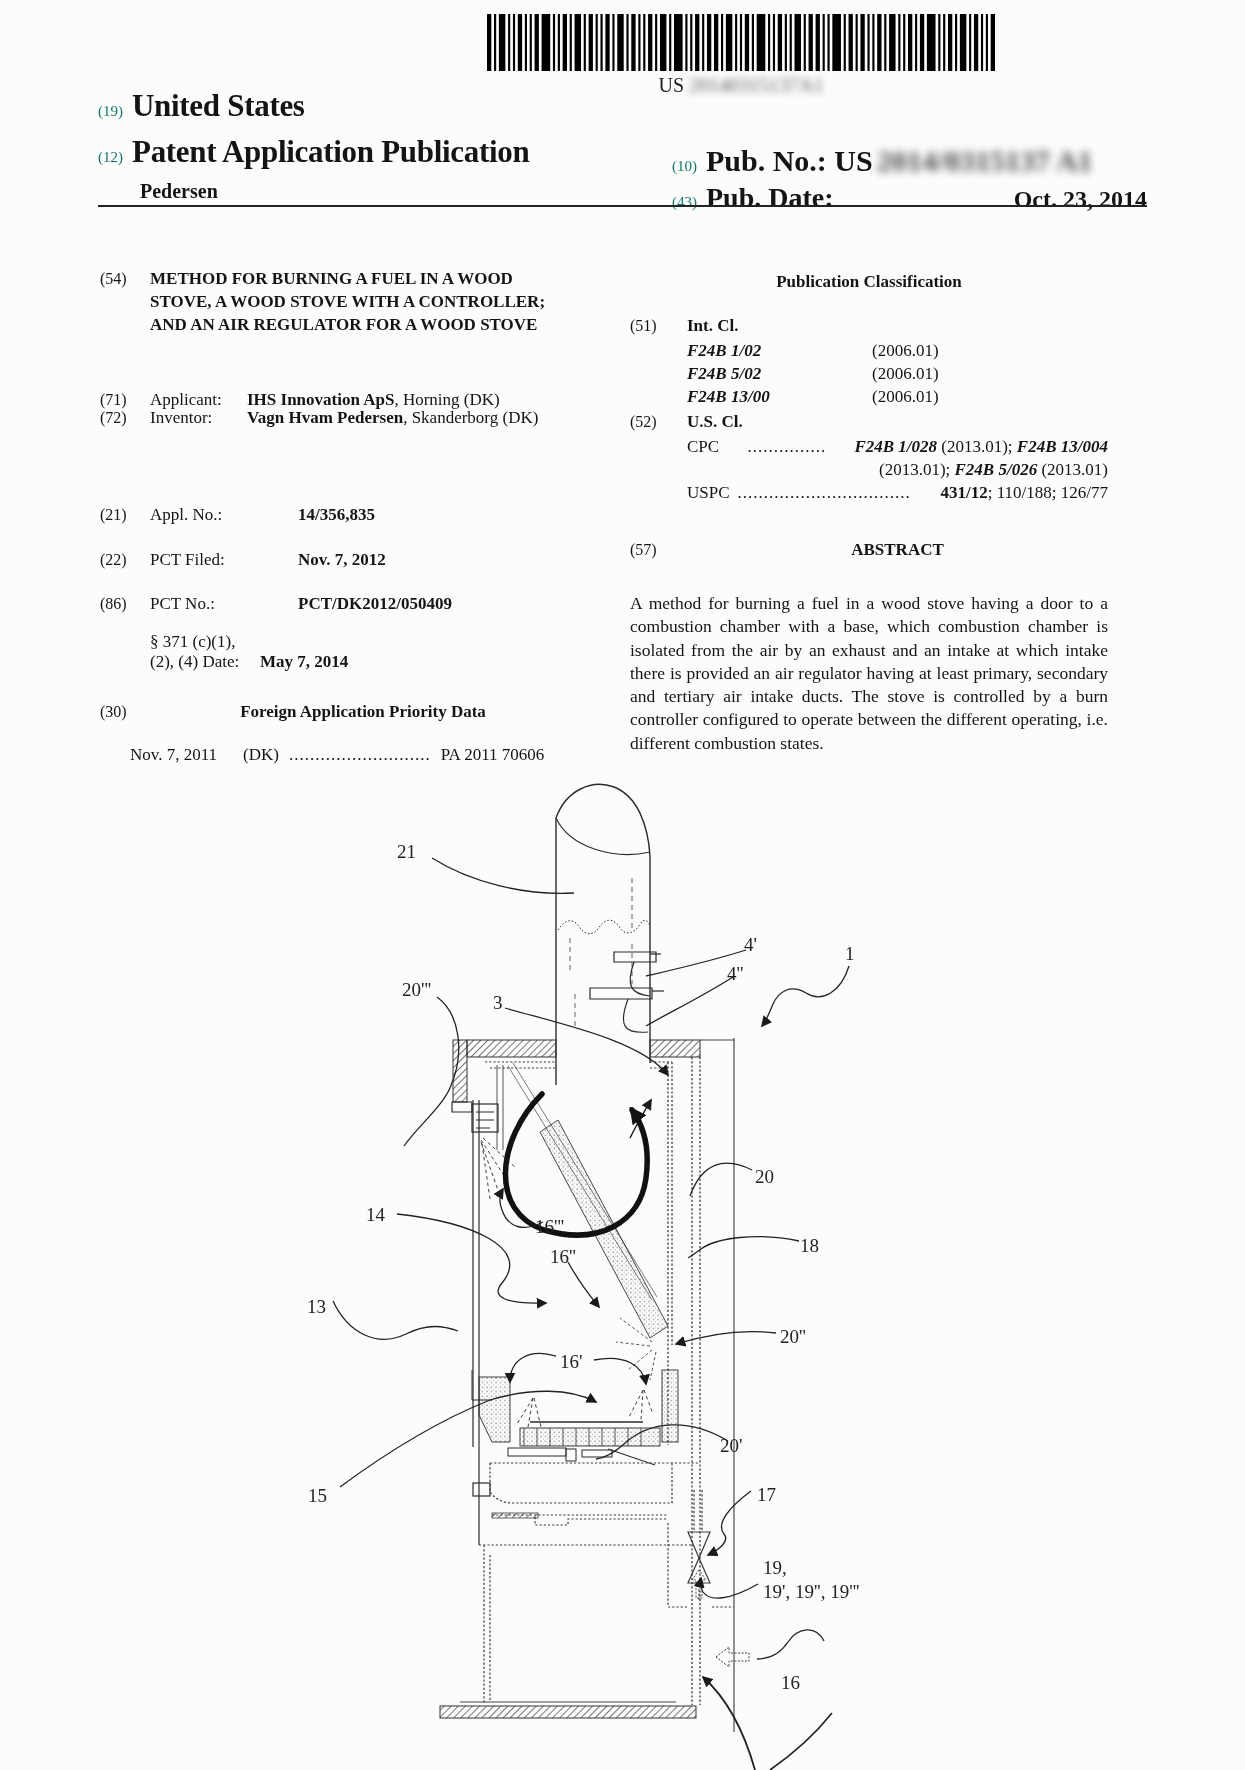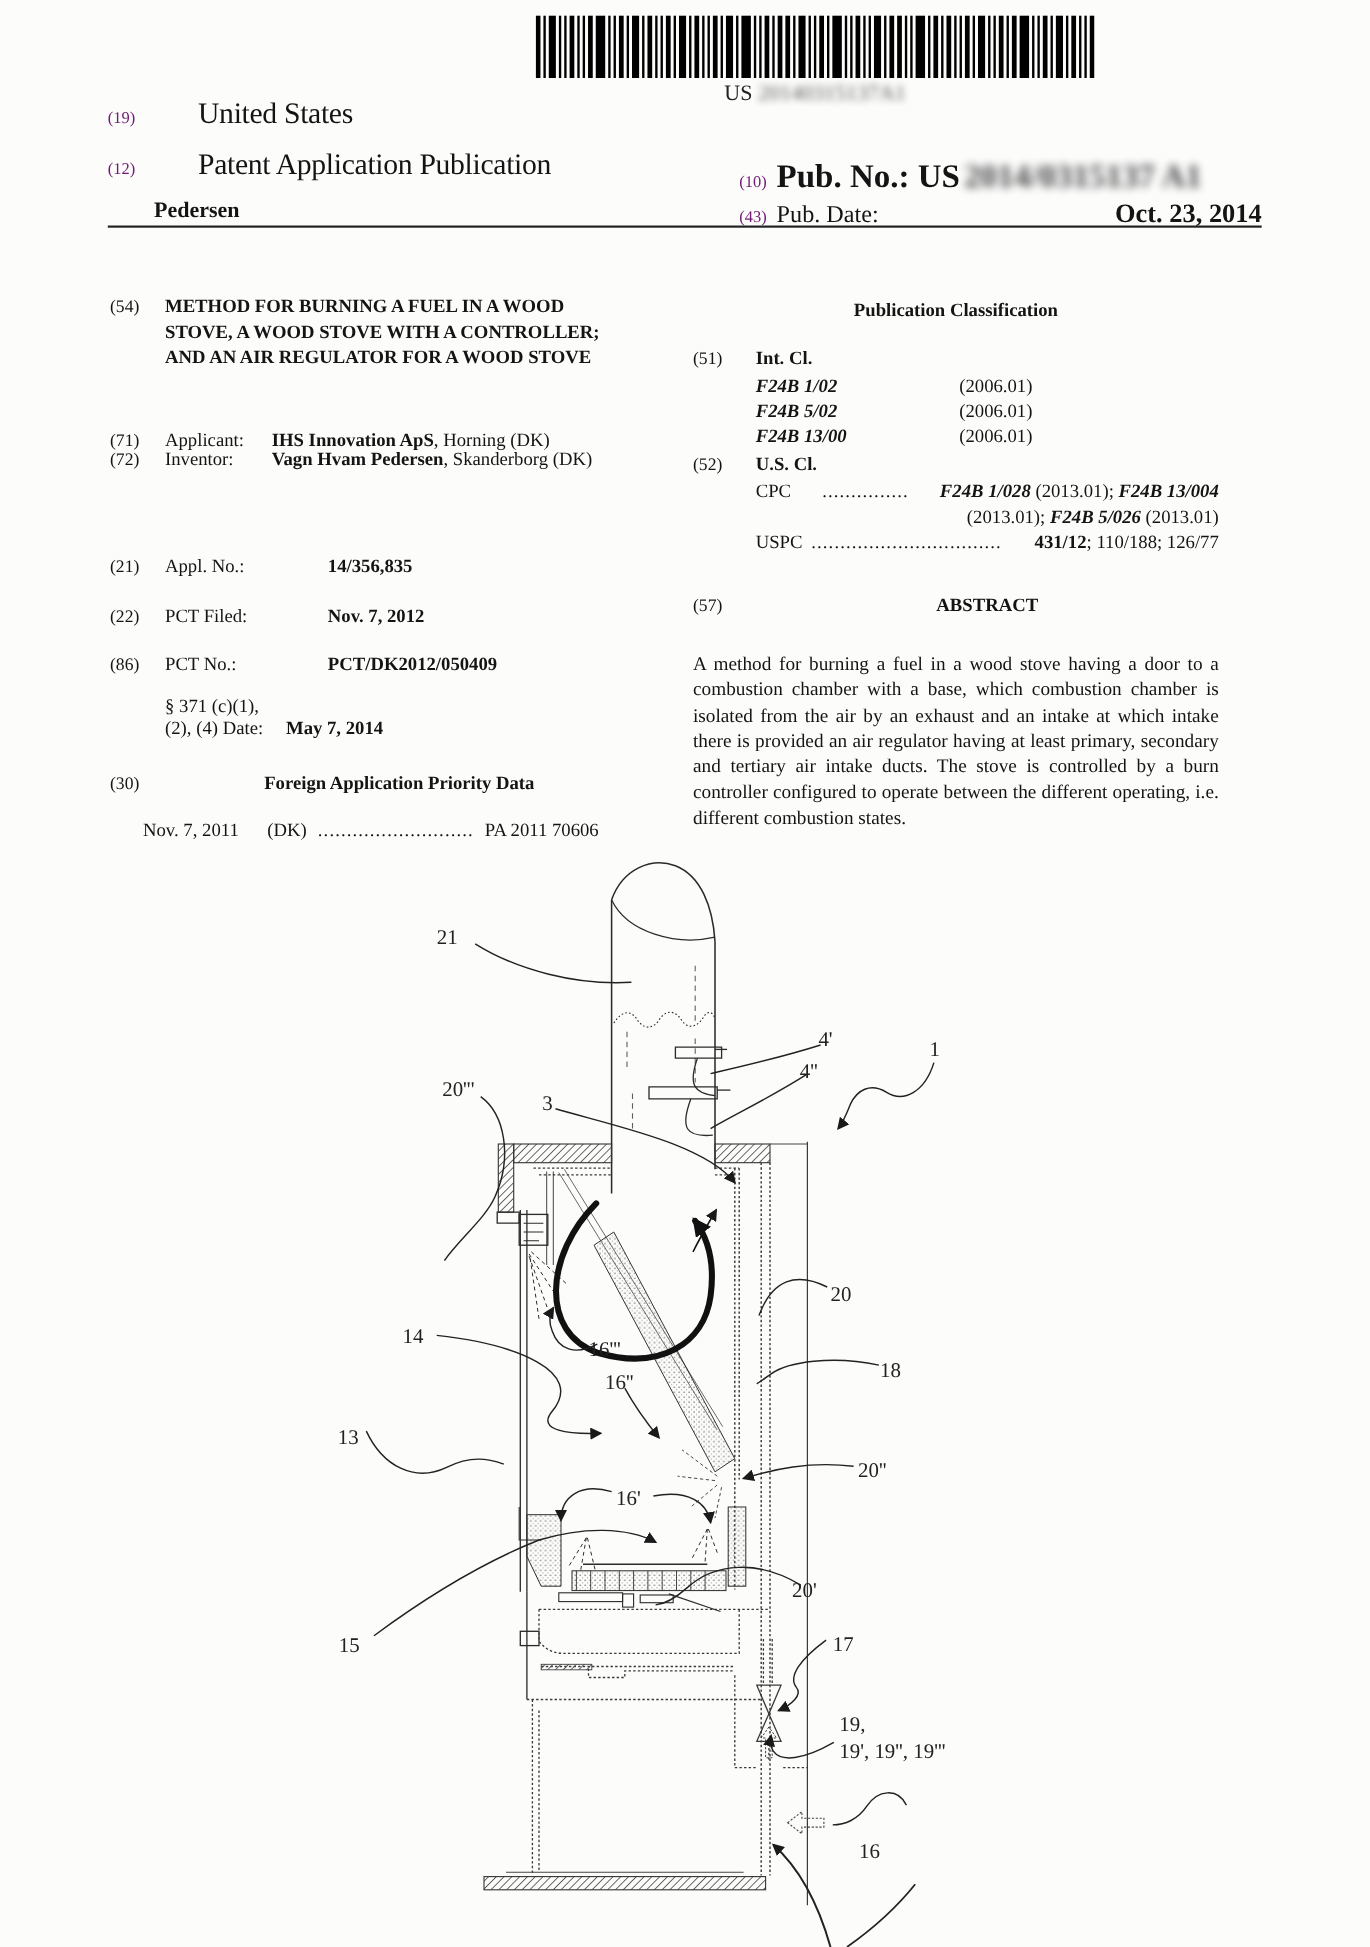--- a/index.html
+++ b/index.html
@@ -8,29 +8,29 @@
     background:#fcfcfb; color:#141414;
     font-family:"Liberation Serif", serif;
     overflow:hidden;
   }
   
   .barcode { position:absolute; left:487px; top:14px; width:508px; height:57px; }
   .barcode svg { width:100%; height:100%; }
   .barcode-caption { position:absolute; left:487px; top:74px; width:508px; text-align:center; font-size:20px; color:#222; }
   .blurred { filter:blur(4px); opacity:.8; font-weight:bold; }
   .blur-soft { filter:blur(3.5px); opacity:.75; }
-  .kind-num { font-size:15px; color:#701a75; margin-right:9px; }
+  .kind-num { font-size:15px; color:#0f766e; margin-right:9px; }
   .h-line19 { position:absolute; left:98px; top:88px; }
   .h-line12 { position:absolute; left:98px; top:134px; }
-  .h-big { font-size:27px; font-weight:normal; letter-spacing:-.3px;margin-left:48px; }
+  .h-big { font-size:31px; font-weight:bold; letter-spacing:-.3px; }
   .h-surname { position:absolute; left:140px; top:180px; font-size:20px; font-weight:bold; }
   .h-right { position:absolute; left:672px; top:144px; width:475px; }
   .h-pubno { font-size:30px; font-weight:bold; }
   .h-row43 { display:flex; justify-content:space-between; margin-top:4px; align-items:baseline; }
-  .h-pubdate-label { font-size:22px; font-weight:normal; }
+  .h-pubdate-label { font-size:28px; font-weight:bold; }
   .h-pubdate { font-size:24px; font-weight:bold; }
   .rule { position:absolute; left:98px; top:205px; width:1049px; height:0; border-top:2px solid #222; }
   
   .colL { position:absolute; left:100px; top:0; width:476px; font-size:17px; }
   .colR { position:absolute; left:630px; top:0; width:478px; font-size:17px; }
   .abs { position:absolute; left:0; right:0; }
   .row { display:flex; align-items:baseline; }
   .num { width:50px; flex:none; font-size:16px; }
   .lblW { width:148px; flex:none; }
   .lblN { width:97px; flex:none; }

